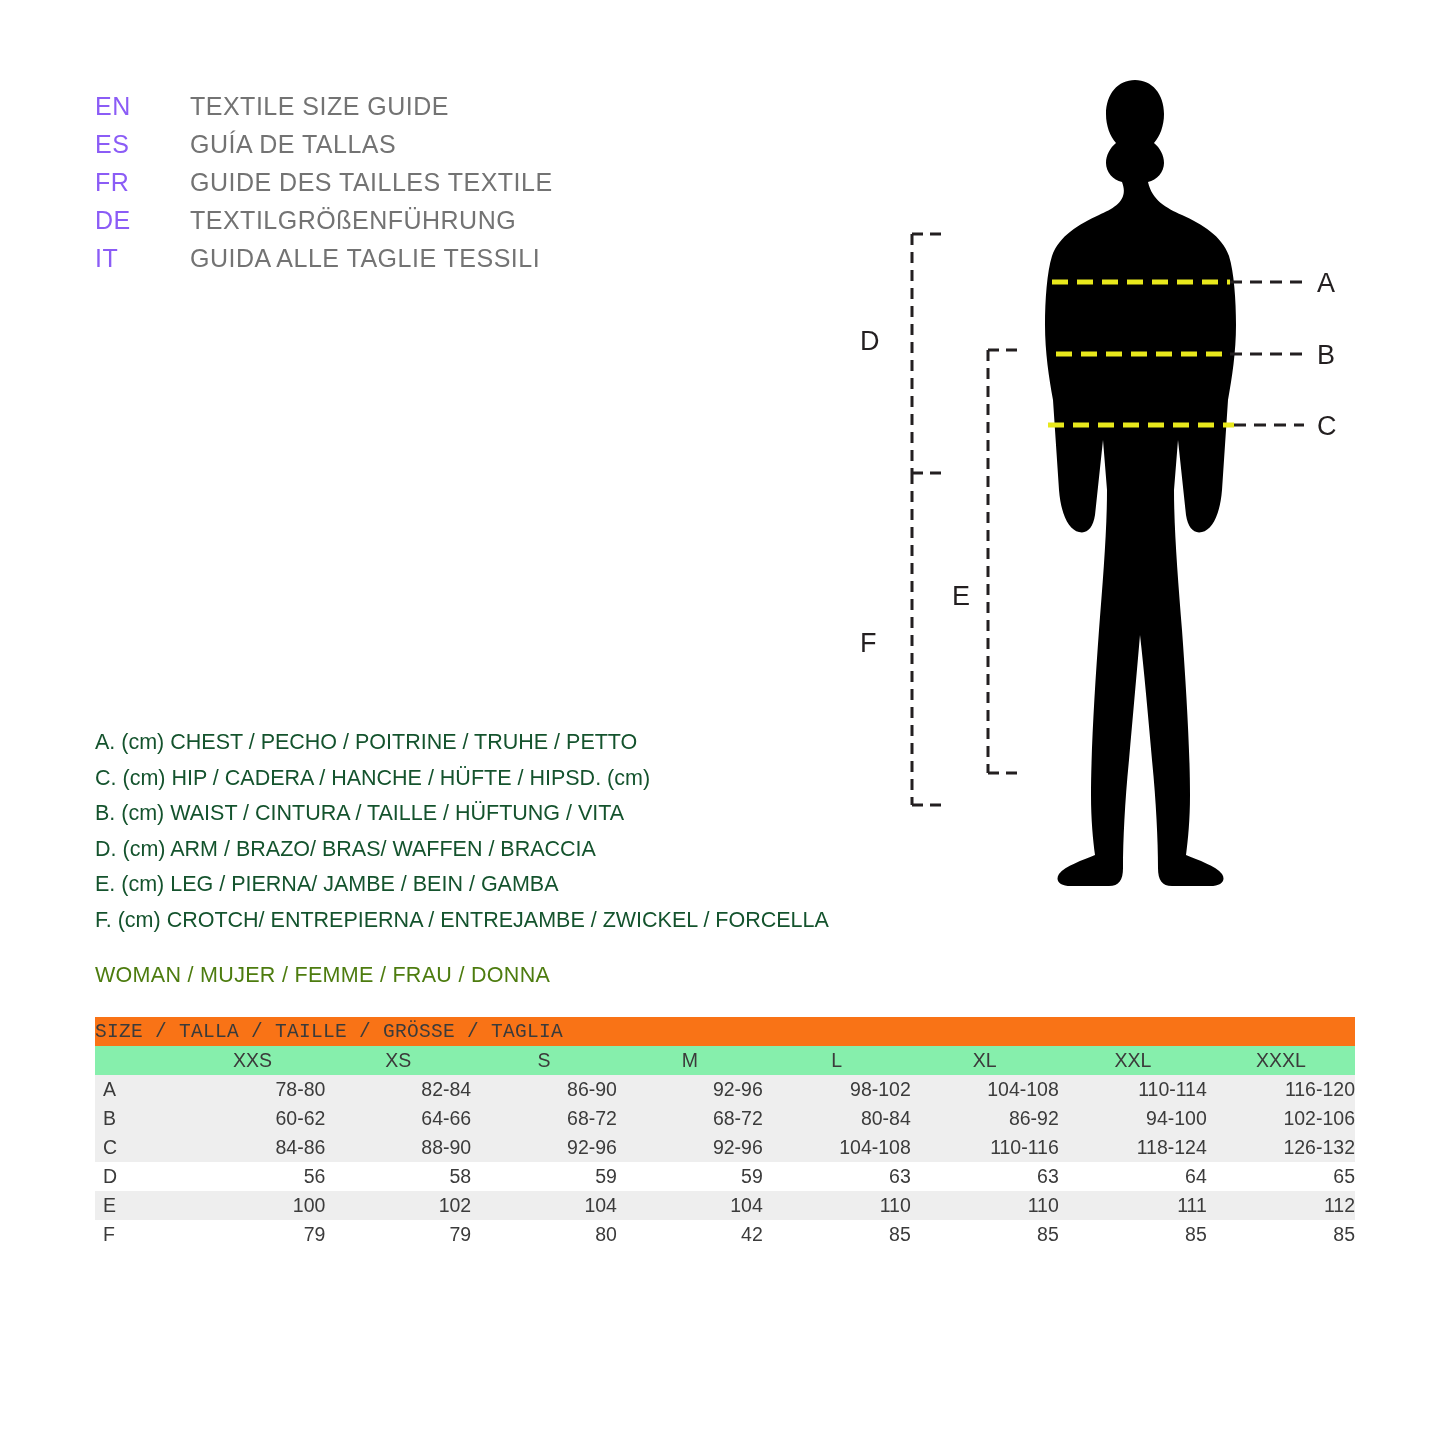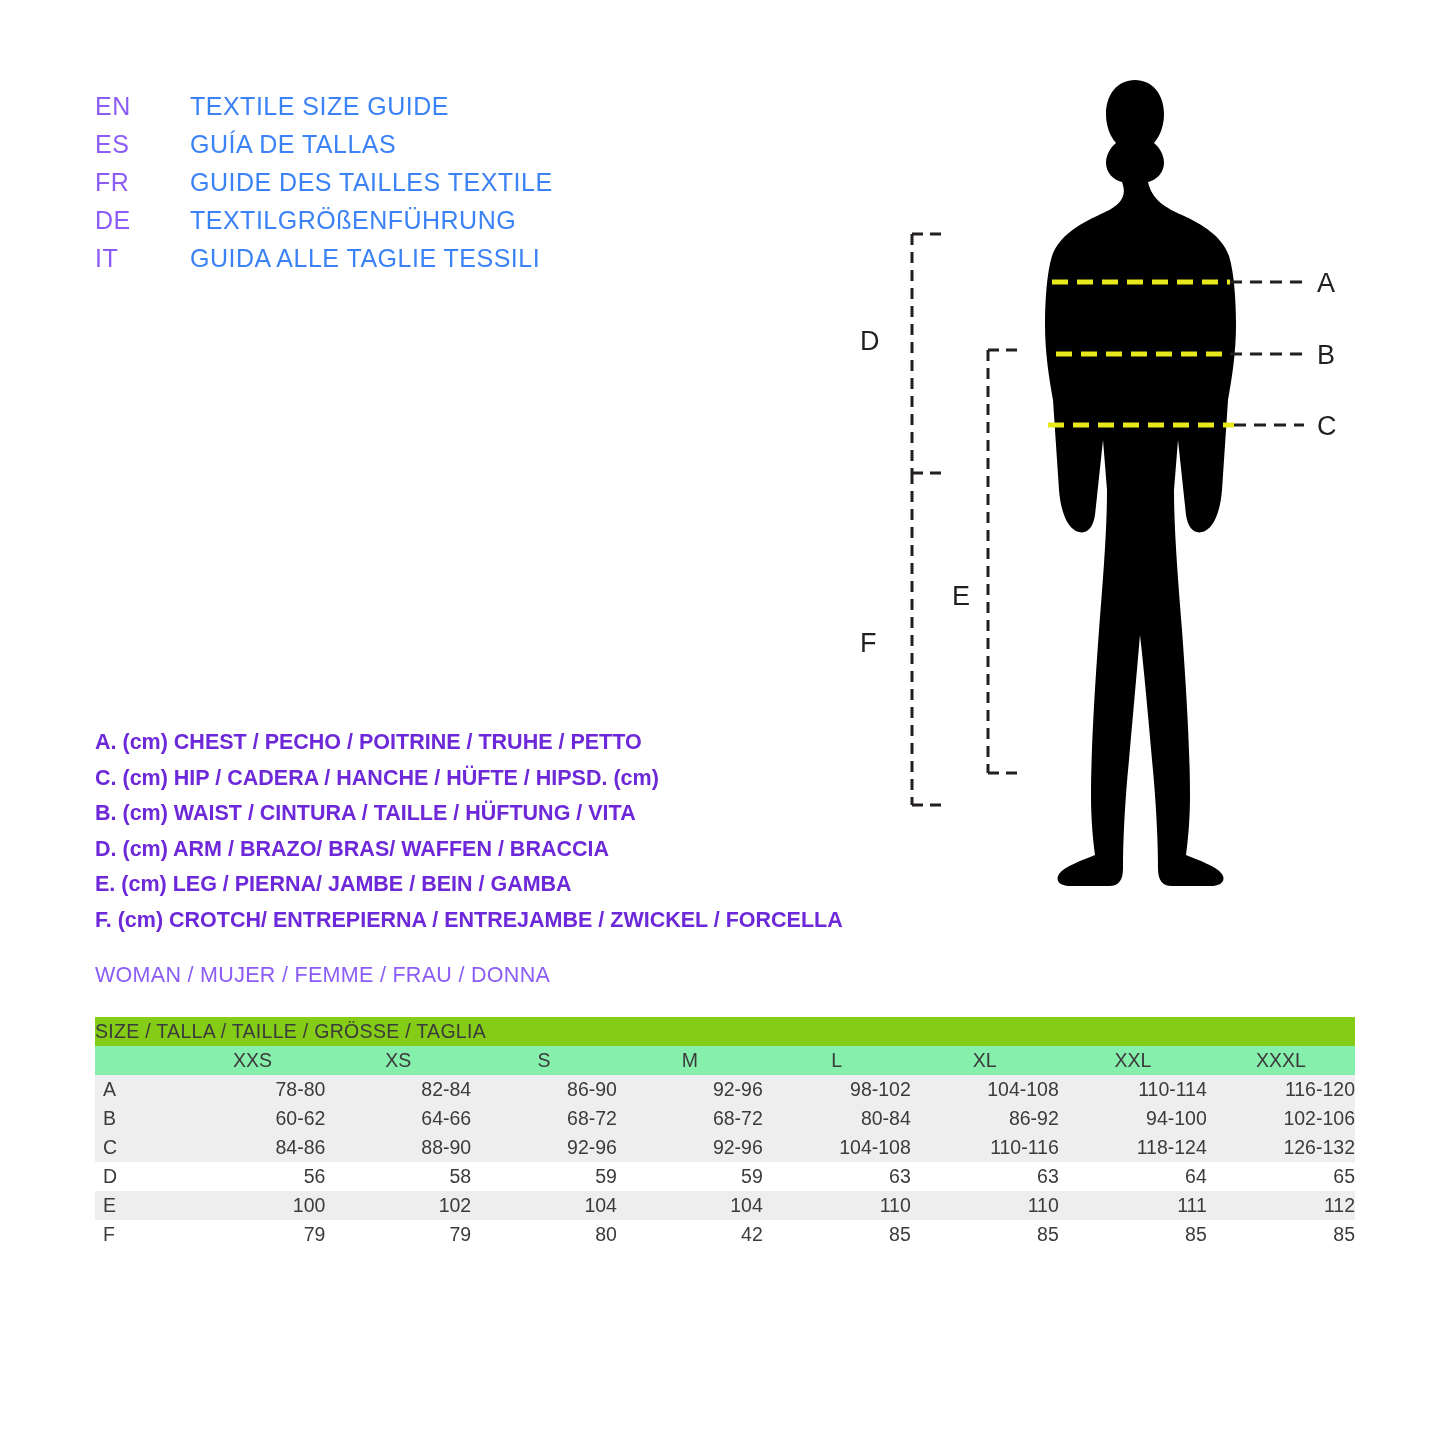--- a/index.html
+++ b/index.html
@@ -30,47 +30,46 @@
   }
   .title-lang {
     width: 95px;
     font-size: 25px;
     letter-spacing: 0.5px;
     color: #8b5cf6;
   }
   .title-text {
     font-size: 25px;
     letter-spacing: 0.5px;
-    color: #3b82f6;
+    color: #737373;
     white-space: nowrap;
   }
 
   
   #legend-block {
     position: absolute;
     left: 95px;
     top: 725px;
     width: 820px;
   }
   .legend-row {
     font-size: 21.5px;
     line-height: 35.5px;
     white-space: nowrap;
-    color: #6d28d9;
-    font-weight: bold;
+    color: #14532d;
   }
 
   
   #group-caption {
     position: absolute;
     left: 95px;
     top: 963px;
     font-size: 21.5px;
     letter-spacing: 0.3px;
-    color: #8b5cf6;
+    color: #4d7c0f;
     white-space: nowrap;
   }
 
   
   #size-table {
     position: absolute;
     left: 95px;
     top: 1017px;
     width: 1260px;
     border-collapse: collapse;
@@ -78,26 +77,27 @@
   }
   #size-table td, #size-table th {
     font-weight: normal;
     font-size: 19.5px;
     color: #3b3b3b;
     padding: 0;
     height: 29px;
     vertical-align: middle;
   }
   .tbl-caption-row td {
-    background: #84cc16;
+    background: #f97316;
     height: 32px;
     font-size: 19.5px;
     color: #3b3b3b;
     padding-left: 8px;
     letter-spacing: 0.3px;
+    font-family: Liberation Mono, monospace;
   }
   .row-shaded td { background: #eeeeee; }
   .row-plain td { background: #ffffff; }
   .col-label {
     width: 76px;
     padding-left: 8px !important;
     text-align: left;
   }
   .cell-val { text-align: right; }
   .hdr-row td {

